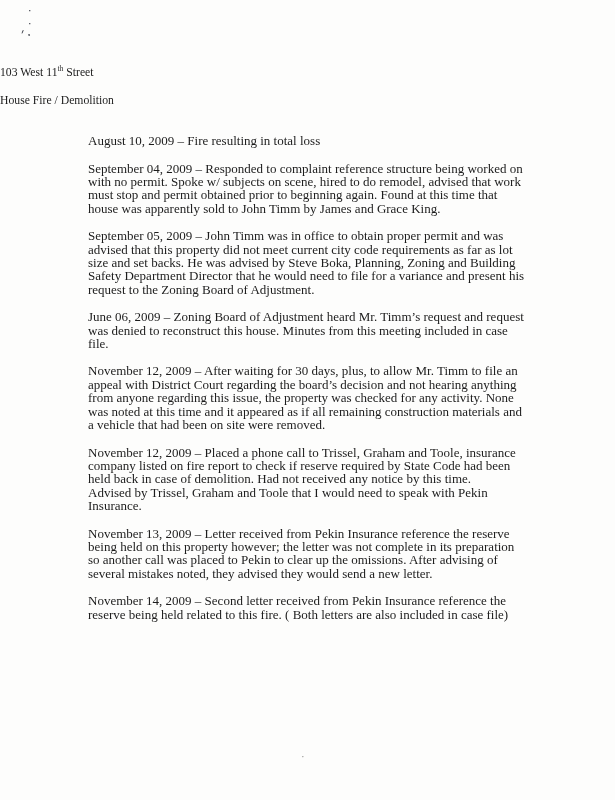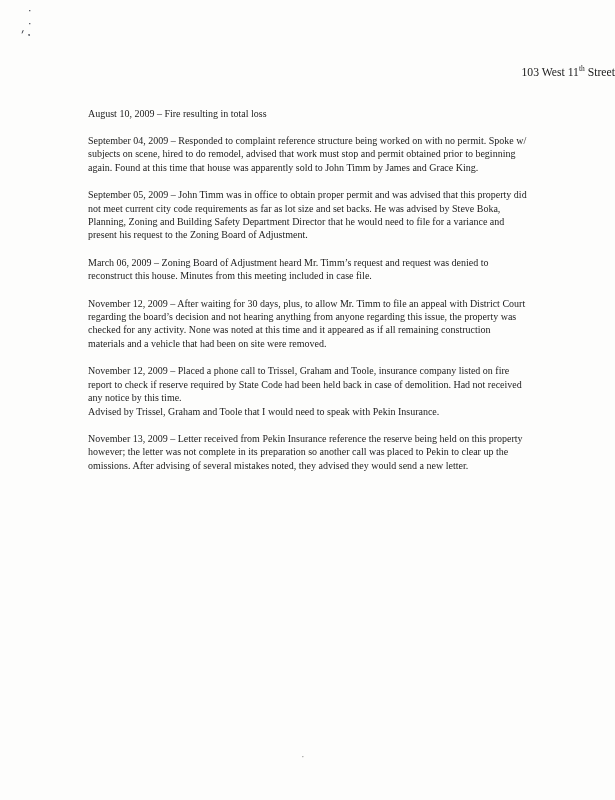--- a/index.html
+++ b/index.html
@@ -31,65 +31,67 @@
   .mark.m2 { left: 20px; top: 28px; font-size: 14px; transform: rotate(-18deg); }
   .artifact {
     position: absolute;
     left: 301px;
     top: 750px;
     color: #8a8a88;
     font-size: 11px;
   }
   .header {
     padding-top: 66px;
-    text-align: right;
+    text-align: left;
     font-size: 11.7px;
     line-height: 13.6px;
   }
   .addr { margin: 0; }
   .addr sup {
     font-size: 7.5px;
     vertical-align: super;
     line-height: 0;
   }
   .doc-title {
     margin-top: 14px;
     font-size: 11.7px;
   }
   .bodytext {
     padding: 27px 86px 0 88px;
-    font-size: 10px;
+    font-size: 13px;
     line-height: 13.4px;
     text-align: left;
   }
   .bodytext p {
     margin: 0 0 14px 0;
     white-space: pre-line;
   }
 </style>
 </head>
 <body>
 
 <div class="scan">
 
   <div class="marks">
     <span class="mark m1">· ·</span>
     <span class="mark m2">ˊ·</span>
   </div>
 
   <div class="header">
     <div class="addr"><span>103 West 11</span><sup>th</sup><span> Street</span></div>
+    <div class="doc-title">House Fire / Demolition</div>
   </div>
 
   <div class="bodytext">
     <p>August 10, 2009 – Fire resulting in total loss</p>
     <p>September 04, 2009 – Responded to complaint reference structure being worked on with no permit. Spoke w/ subjects on scene, hired to do remodel, advised that work must stop and permit obtained prior to beginning again. Found at this time that house was apparently sold to John Timm by James and Grace King.</p>
     <p>September 05, 2009 – John Timm was in office to obtain proper permit and was advised that this property did not meet current city code requirements as far as lot size and set backs. He was advised by Steve Boka, Planning, Zoning and Building Safety Department Director that he would need to file for a variance and present his request to the Zoning Board of Adjustment.</p>
-    <p>March 06, 2009 – Zoning Board of Adjustment heard Mr. Timm’s request and request was denied to reconstruct this house. Minutes from this meeting included in case file.</p>
+    <p>June 06, 2009 – Zoning Board of Adjustment heard Mr. Timm’s request and request was denied to reconstruct this house. Minutes from this meeting included in case file.</p>
     <p>November 12, 2009 – After waiting for 30 days, plus, to allow Mr. Timm to file an appeal with District Court regarding the board’s decision and not hearing anything from anyone regarding this issue, the property was checked for any activity. None was noted at this time and it appeared as if all remaining construction materials and a vehicle that had been on site were removed.</p>
     <p>November 12, 2009 – Placed a phone call to Trissel, Graham and Toole, insurance company listed on fire report to check if reserve required by State Code had been held back in case of demolition. Had not received any notice by this time.
 Advised by Trissel, Graham and Toole that I would need to speak with Pekin Insurance.</p>
     <p>November 13, 2009 – Letter received from Pekin Insurance reference the reserve being held on this property however; the letter was not complete in its preparation so another call was placed to Pekin to clear up the omissions. After advising of several mistakes noted, they advised they would send a new letter.</p>
+    <p>November 14, 2009 – Second letter received from Pekin Insurance reference the reserve being held related to this fire. ( Both letters are also included in case file)</p>
   </div>
 
   <span class="artifact">·</span>
 
 </div>
 
 </body></html>

